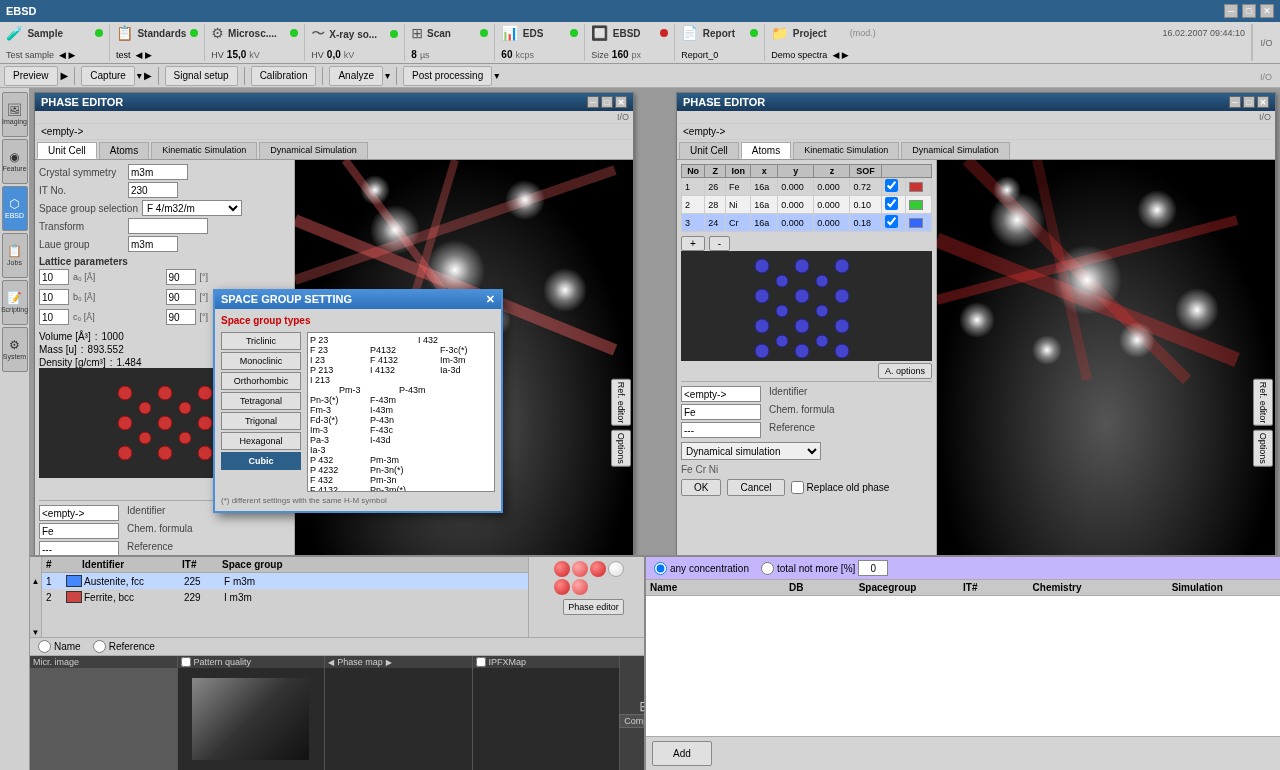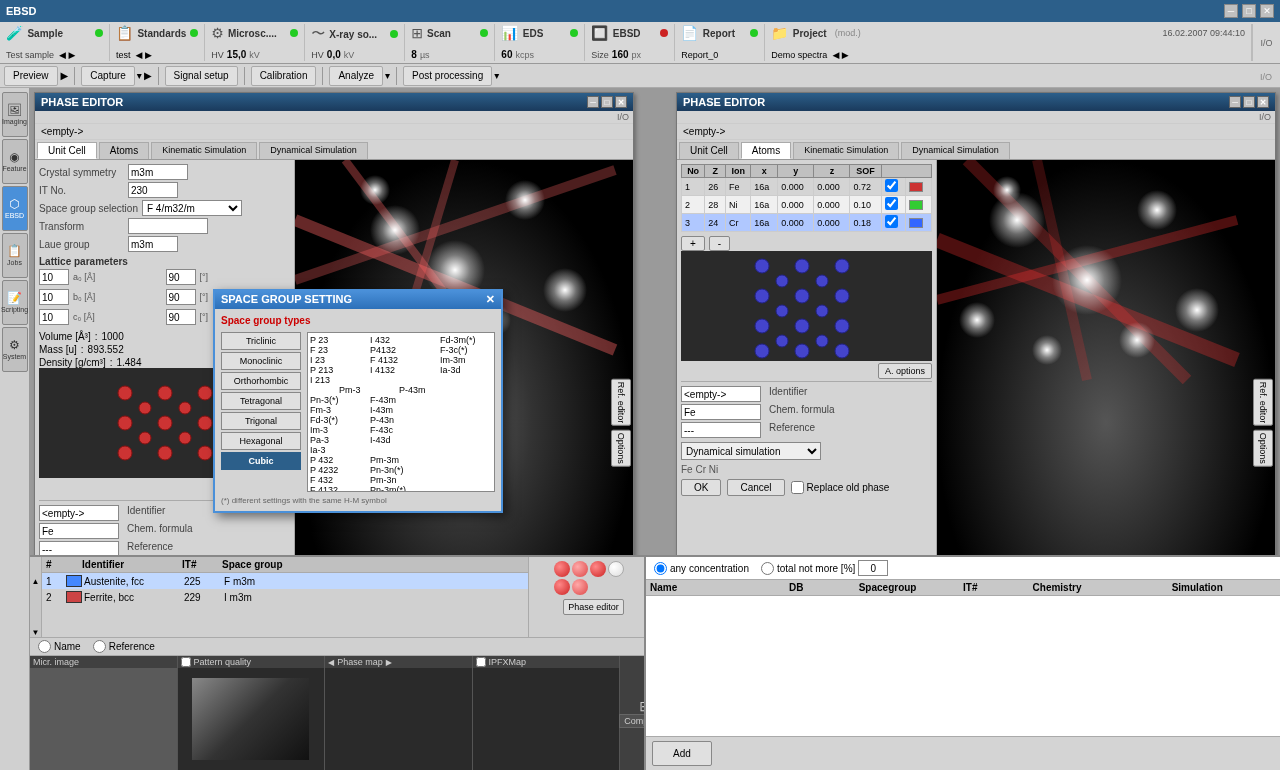--- a/index.html
+++ b/index.html
@@ -184,21 +184,21 @@
       </div>
       <div class="hw-mod-bottom">
         <span style="font-size: 9px;">Report_0</span>
       </div>
     </div>
 
     <div class="hw-module" style="flex: 1; min-width: 120px;">
       <div class="hw-mod-top">
         <span class="hw-mod-icon">📁</span>
         <span class="hw-mod-name">Project</span>
-        <span style="font-size: 9px; color: #888; margin-left: 4px;">(mod.)</span>
+        <span style="font-size: 9px; color: #888; margin-left: 19px;">(mod.)</span>
         <span style="font-size: 9px; color: #555; margin-left: auto;">16.02.2007 09:44:10</span>
       </div>
       <div class="hw-mod-bottom">
         <span style="font-size: 9px;">Demo spectra</span>
         <span style="margin-left: 2px; font-size: 9px;">◀ ▶</span>
       </div>
     </div>
     <div style="width: 28px; display: flex; flex-direction: column; align-items: center; justify-content: center; border-left: 1px solid #bbb;">
       <span style="font-size: 9px; color: #666;">I/O</span>
     </div>
@@ -462,21 +462,21 @@
                 <button style="width: 80px; height: 18px; border: 1px solid #888; background: #e0e0e0; font-size: 9px; cursor: pointer;">Triclinic</button>
                 <button style="width: 80px; height: 18px; border: 1px solid #888; background: #e0e0e0; font-size: 9px; cursor: pointer;">Monoclinic</button>
                 <button style="width: 80px; height: 18px; border: 1px solid #888; background: #e0e0e0; font-size: 9px; cursor: pointer;">Orthorhombic</button>
                 <button style="width: 80px; height: 18px; border: 1px solid #888; background: #e0e0e0; font-size: 9px; cursor: pointer;">Tetragonal</button>
                 <button style="width: 80px; height: 18px; border: 1px solid #888; background: #e0e0e0; font-size: 9px; cursor: pointer;">Trigonal</button>
                 <button style="width: 80px; height: 18px; border: 1px solid #888; background: #e0e0e0; font-size: 9px; cursor: pointer;">Hexagonal</button>
                 <button style="width: 80px; height: 18px; border: 1px solid #2c5f8a; background: #2c5f8a; color: white; font-size: 9px; cursor: pointer; font-weight: bold;">Cubic</button>
               </div>
 
               <div style="flex: 1; background: white; border: 1px solid #888; height: 160px; overflow-y: auto; font-size: 9px; padding: 2px;">
-                <div style="display: grid; grid-template-columns: 60px 70px 80px;">
+                <div style="display: grid; grid-template-columns: 60px 70px 80px; gap: 48px;">
                   <span>P 23</span>
                     <span>I 432</span>
                     <span>Fd-3m(*)</span>
                 </div>
                 <div style="display: grid; grid-template-columns: 60px 70px 80px;">
                   <span>F 23</span>
                     <span>P4132</span>
                     <span>F-3c(*)</span>
                 </div>
                 <div style="display: grid; grid-template-columns: 60px 70px 80px;">
@@ -851,21 +851,21 @@
             <div style="flex: 1; background: #2a2a2a;"></div>
           </div>
 
           <div style="width: 50px; display: flex; flex-direction: column; align-items: center; justify-content: center; background: #404040;">
             <div style="font-size: 14px; color: #ccc;">⊞</div>
             <button style="font-size: 9px; color: #ccc; background: #505050; border: 1px solid #666; padding: 1px 4px; cursor: pointer;">Composer</button>
           </div>
         </div>
       </div>
 
-      <div style="position: absolute; bottom: 0; right: 0; width: 636px; height: 215px; background: #ffffff; border-top: 2px solid #888; border-left: 2px solid #888; display: flex; flex-direction: column;">
+      <div style="position: absolute; bottom: 0; right: 0; width: 636px; height: 215px; background: #c4b5fd; border-top: 2px solid #888; border-left: 2px solid #888; display: flex; flex-direction: column;">
 
         <div style="display: flex; align-items: center; gap: 12px; padding: 3px 8px; border-bottom: 1px solid #aaa;">
           <label style="display: flex; align-items: center; gap: 3px; font-size: 10px;">
             <input type="radio" name="conc-type" checked="" style="">
             <span>any concentration</span>
           </label>
           <label style="display: flex; align-items: center; gap: 3px; font-size: 10px;">
             <input type="radio" name="conc-type" style="">
             <span>total not more [%]</span>
             <input type="text" value="0" style="width: 30px; height: 16px; font-size: 10px; border: 1px solid rgb(136, 136, 136); text-align: center;">

